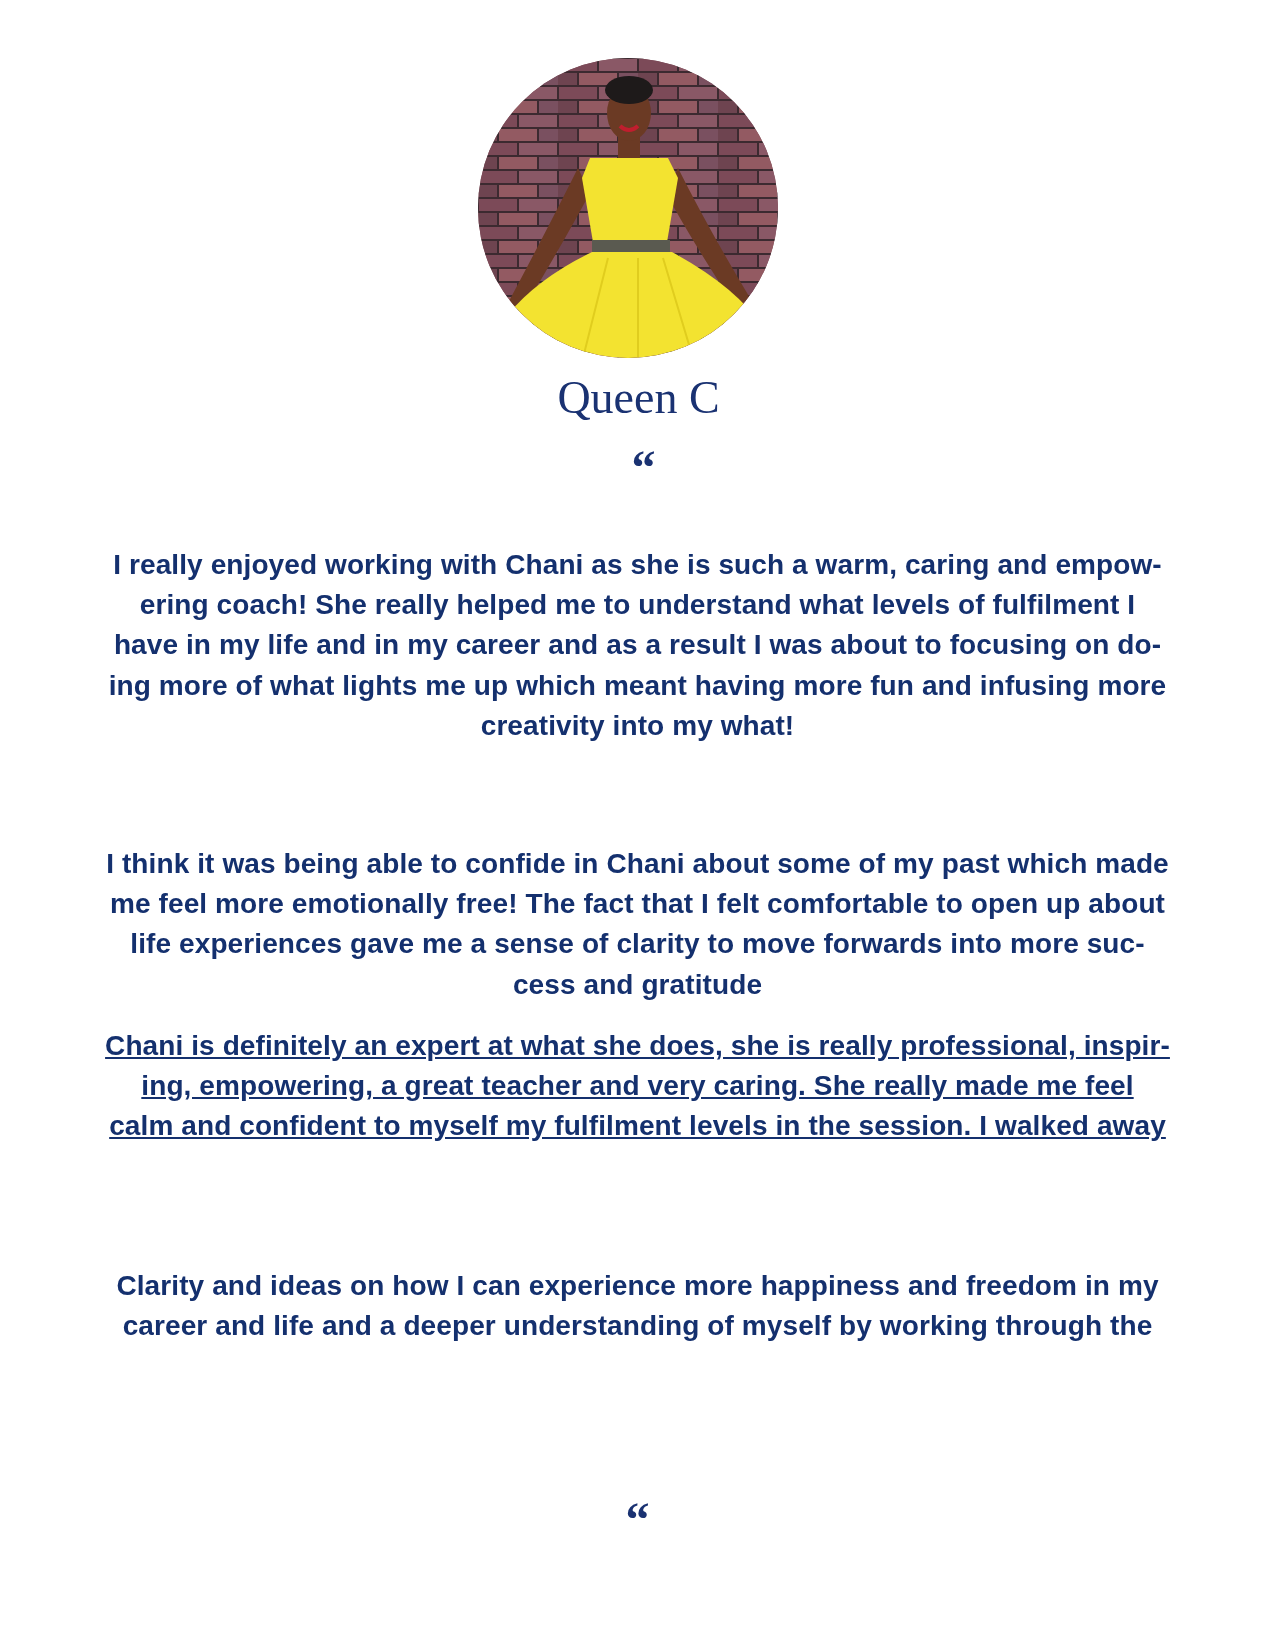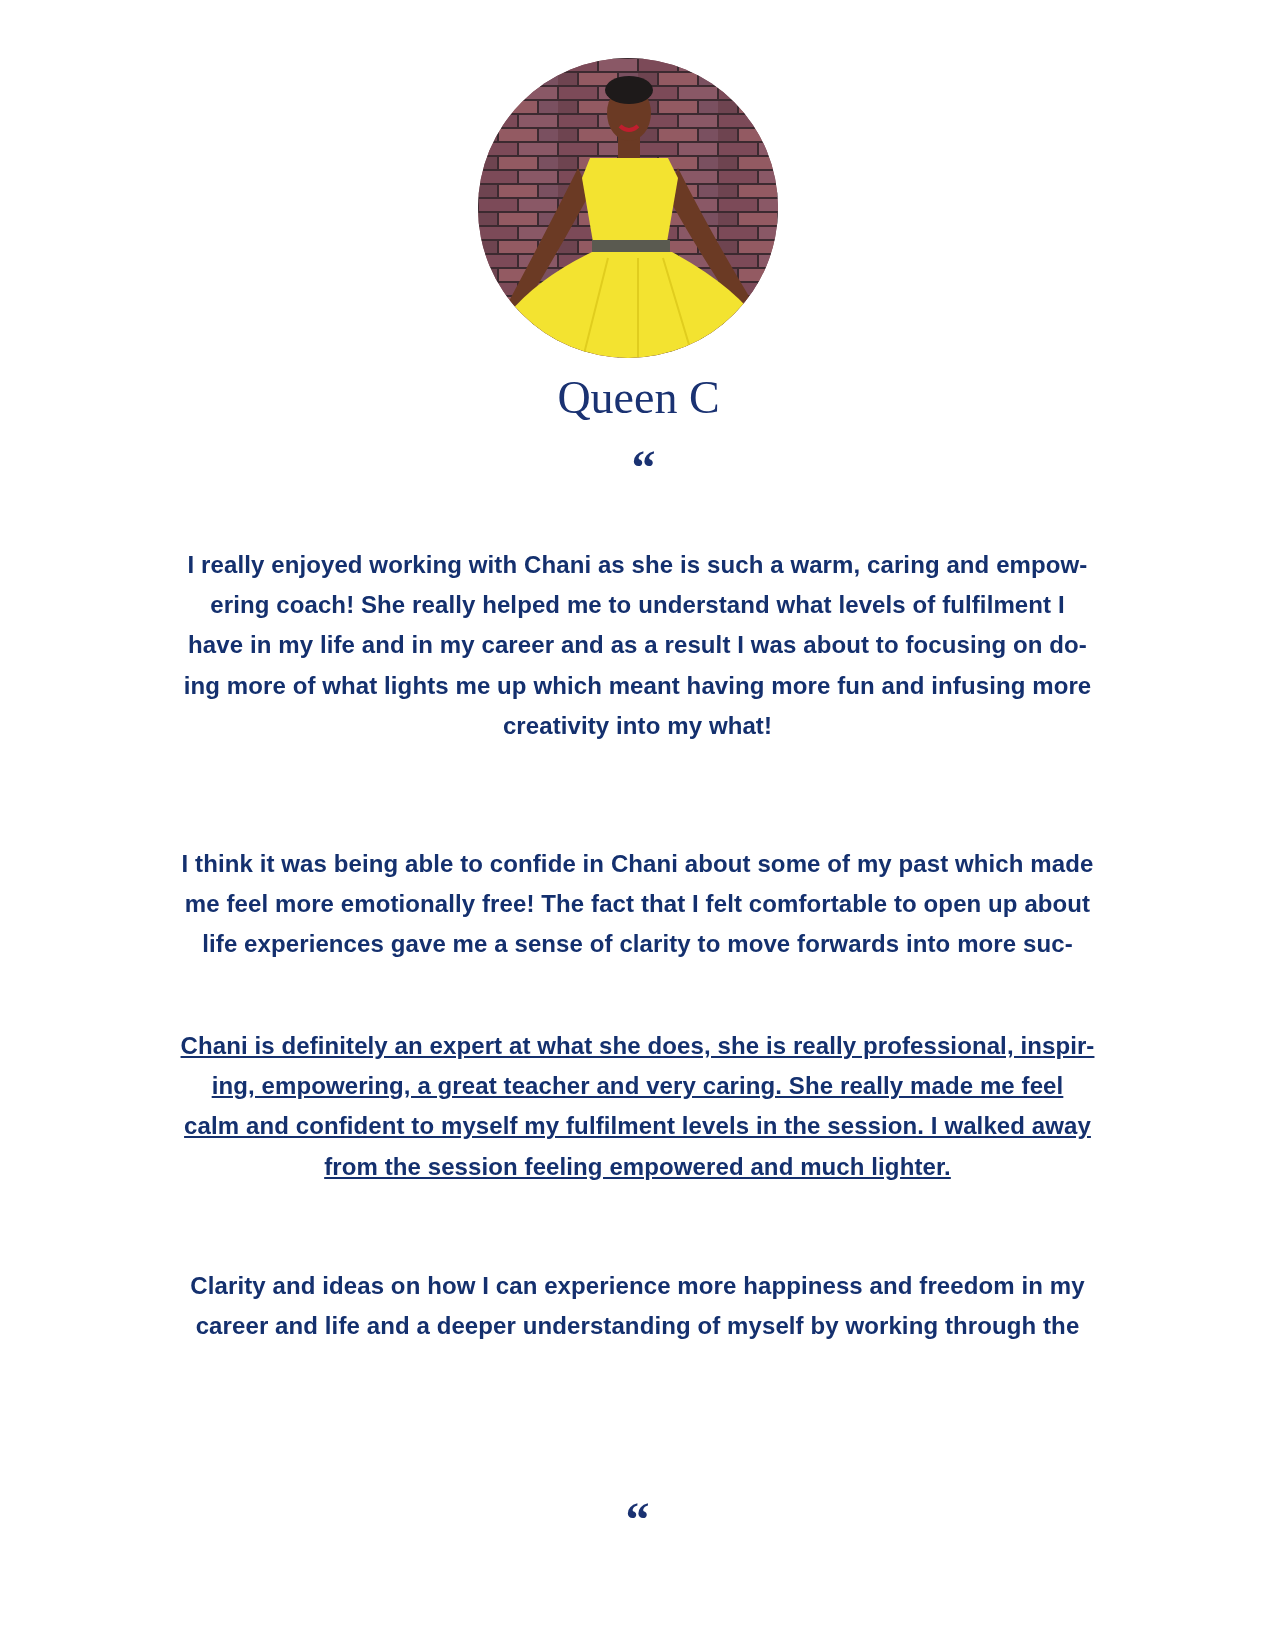--- a/index.html
+++ b/index.html
@@ -53,21 +53,21 @@
       overflow: hidden;
     }
     .quote-open { top: 448px; padding-left: 12px; box-sizing: border-box; }
     .quote-close { top: 1500px; padding-left: 0; box-sizing: border-box; }
     .para {
       position: absolute;
       left: 80px;
       width: 1115px;
       text-align: center;
       font-weight: bold;
-      font-size: 24px;
+      font-size: 28px;
       line-height: 40.2px;
       color: #14306e;
       letter-spacing: 0.1px;
     }
     .para .line { display: block; white-space: nowrap; }
     .p1 { top: 545px; }
     .p2 { top: 826px; margin-top: 18px; }
     .p3 { top: 1026px; text-decoration: underline; }
     .p4 { top: 1266px; }
   </style>
@@ -115,27 +115,27 @@
   <span class="line">ering coach! She really helped me to understand what levels of fulfilment I</span>
   <span class="line">have in my life and in my career and as a result I was about to focusing on do-</span>
   <span class="line">ing more of what lights me up which meant having more fun and infusing more</span>
   <span class="line">creativity into my what!</span>
 </div>
 
 <div class="para p2">
   <span class="line">I think it was being able to confide in Chani about some of my past which made</span>
   <span class="line">me feel more emotionally free! The fact that I felt comfortable to open up about</span>
   <span class="line">life experiences gave me a sense of clarity to move forwards into more suc-</span>
+  <span class="line">cess and gratitude</span>
 </div>
 
 <div class="para p3">
   <span class="line">Chani is definitely an expert at what she does, she is really professional, inspir-</span>
   <span class="line">ing, empowering, a great teacher and very caring. She really made me feel</span>
   <span class="line">calm and confident to myself my fulfilment levels in the session. I walked away</span>
-  <span class="line">from the session feeling empowered and much lighter.</span>
 </div>
 
 <div class="para p4">
   <span class="line">Clarity and ideas on how I can experience more happiness and freedom in my</span>
   <span class="line">career and life and a deeper understanding of myself by working through the</span>
 </div>
 
 <div class="quote-mark quote-close">“</div>
 
 </body></html>

